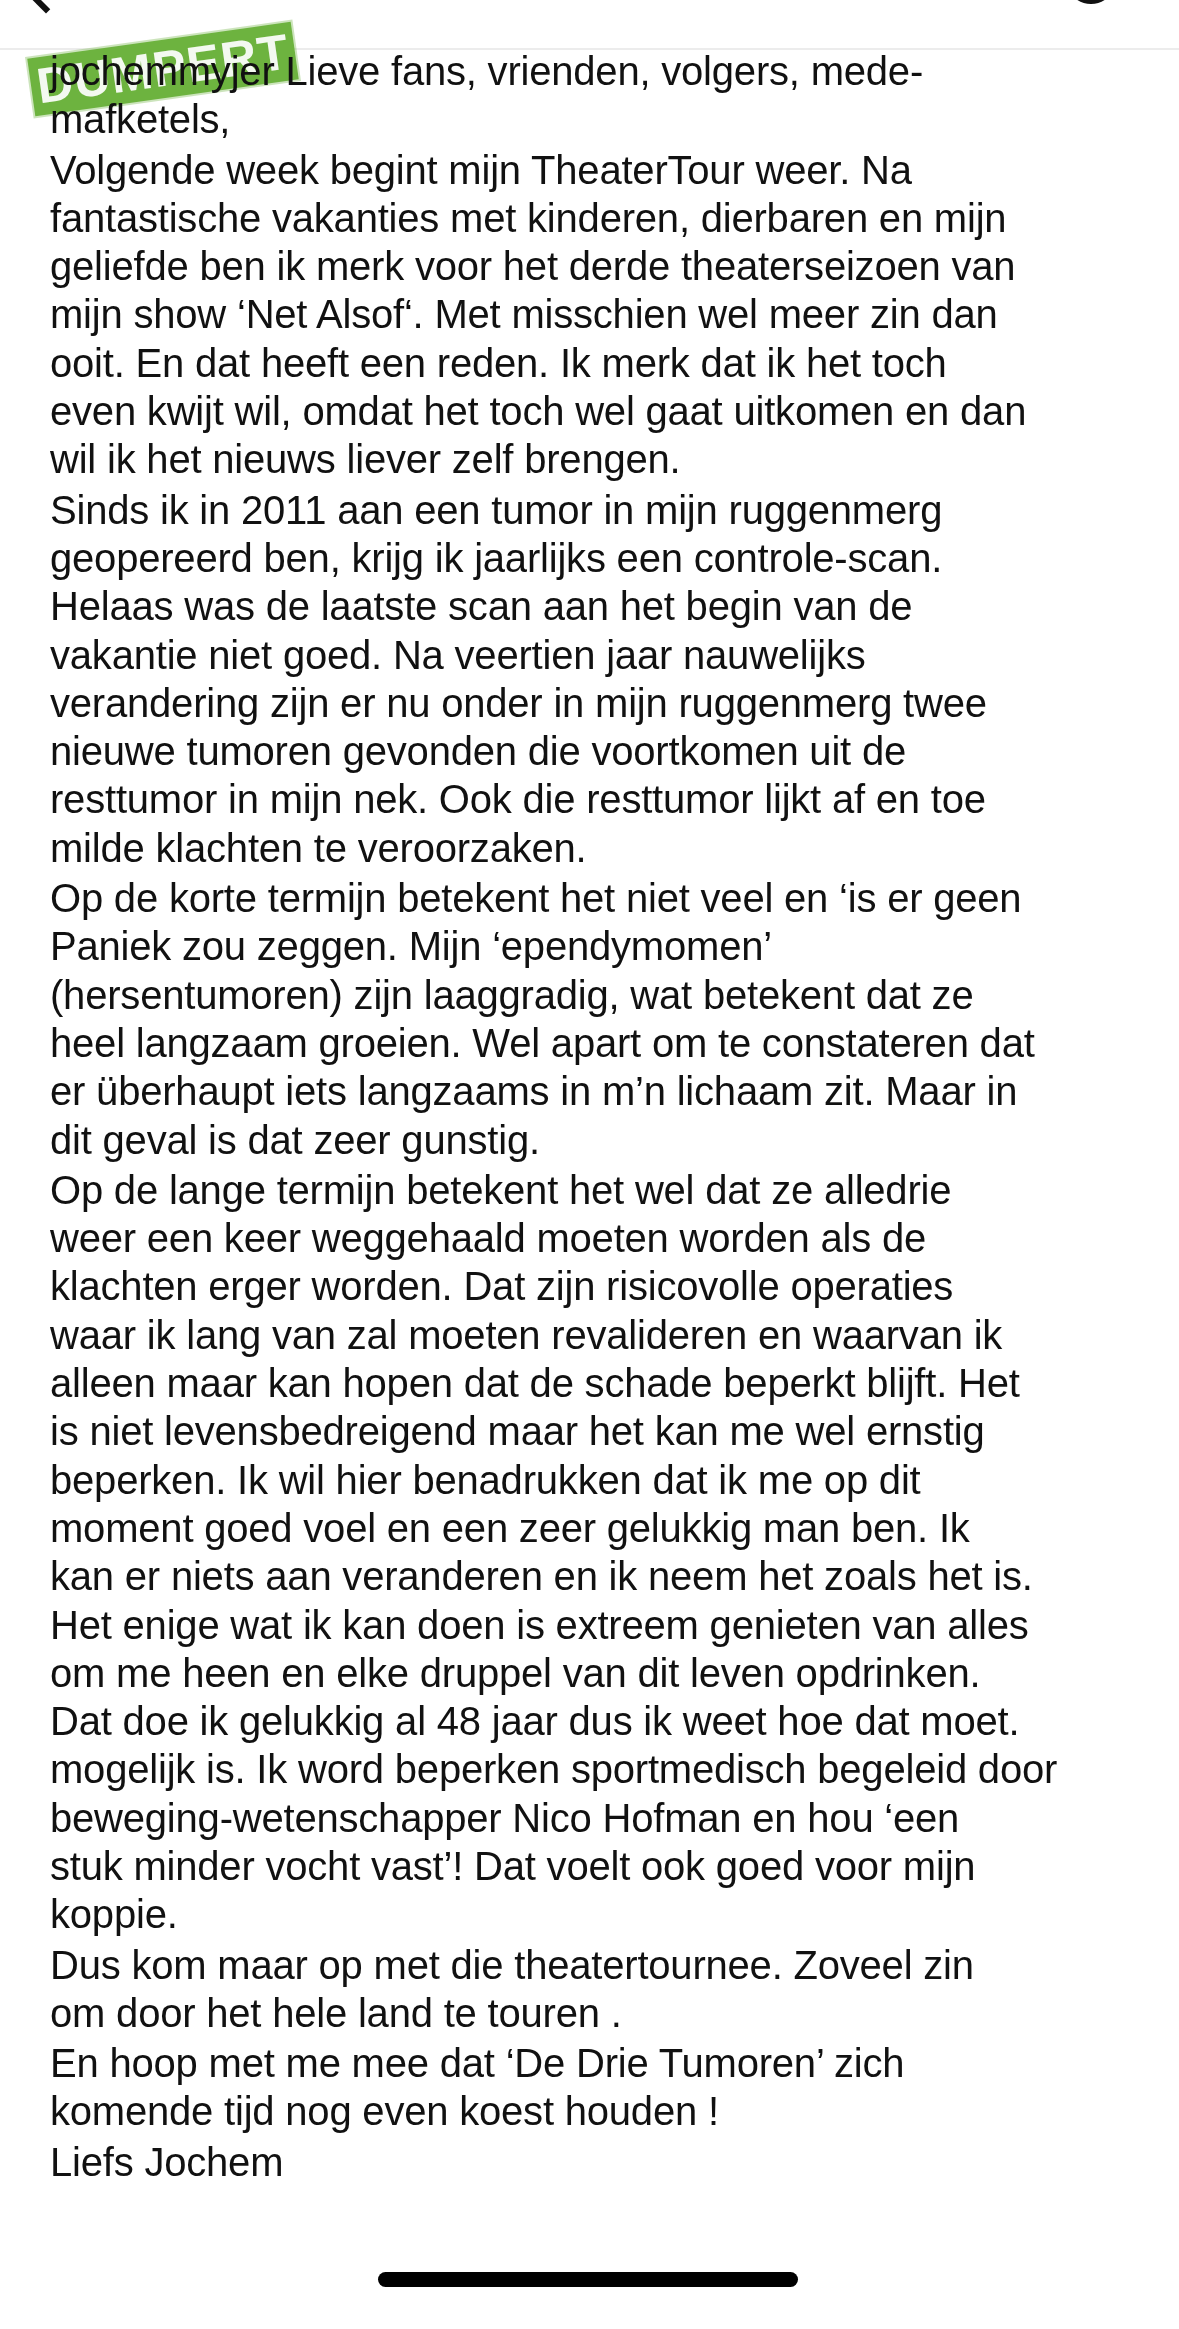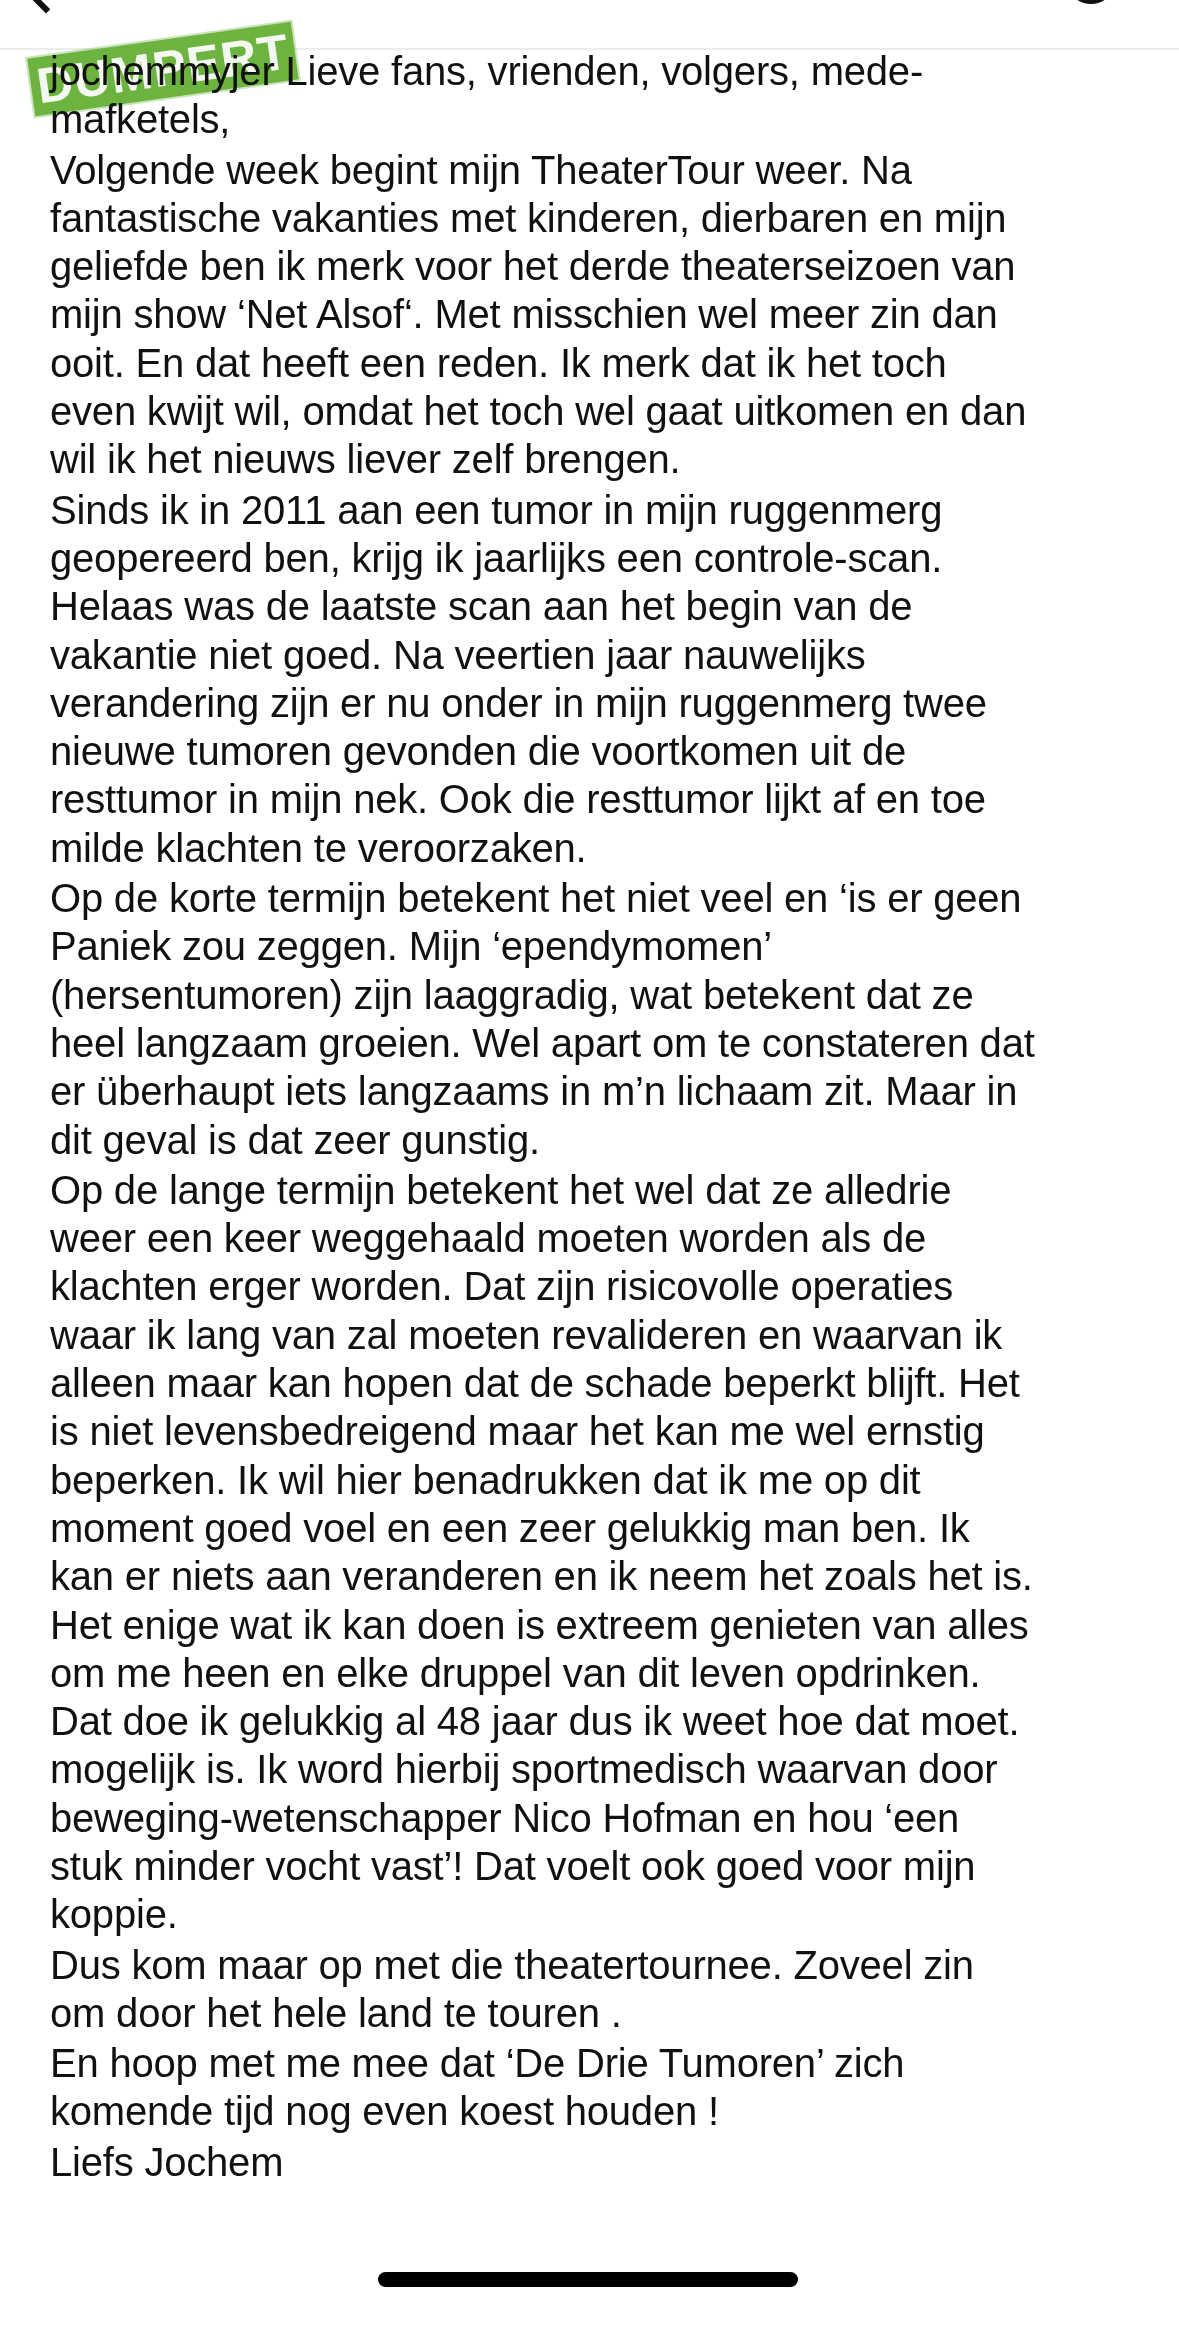--- a/index.html
+++ b/index.html
@@ -160,21 +160,21 @@
     <span class="line">klachten erger worden. Dat zijn risicovolle operaties</span>
     <span class="line">waar ik lang van zal moeten revalideren en waarvan ik</span>
     <span class="line">alleen maar kan hopen dat de schade beperkt blijft. Het</span>
     <span class="line">is niet levensbedreigend maar het kan me wel ernstig</span>
     <span class="line">beperken. Ik wil hier benadrukken dat ik me op dit</span>
     <span class="line">moment goed voel en een zeer gelukkig man ben. Ik</span>
     <span class="line">kan er niets aan veranderen en ik neem het zoals het is.</span>
     <span class="line">Het enige wat ik kan doen is extreem genieten van alles</span>
     <span class="line">om me heen en elke druppel van dit leven opdrinken.</span>
     <span class="line">Dat doe ik gelukkig al 48 jaar dus ik weet hoe dat moet.</span>
-    <span class="line">mogelijk is. Ik word hierbij sportmedisch waarvan door</span>
+    <span class="line">mogelijk is. Ik word beperken sportmedisch begeleid door</span>
     <span class="line">beweging-wetenschapper Nico Hofman en hou ‘een</span>
     <span class="line">stuk minder vocht vast’! Dat voelt ook goed voor mijn</span>
     <span class="line">koppie.</span>
   </p>
   <p class="para">
     <span class="line">Dus kom maar op met die theatertournee. Zoveel zin</span>
     <span class="line">om door het hele land te touren .</span>
   </p>
   <p class="para">
     <span class="line">En hoop met me mee dat ‘De Drie Tumoren’ zich</span>

